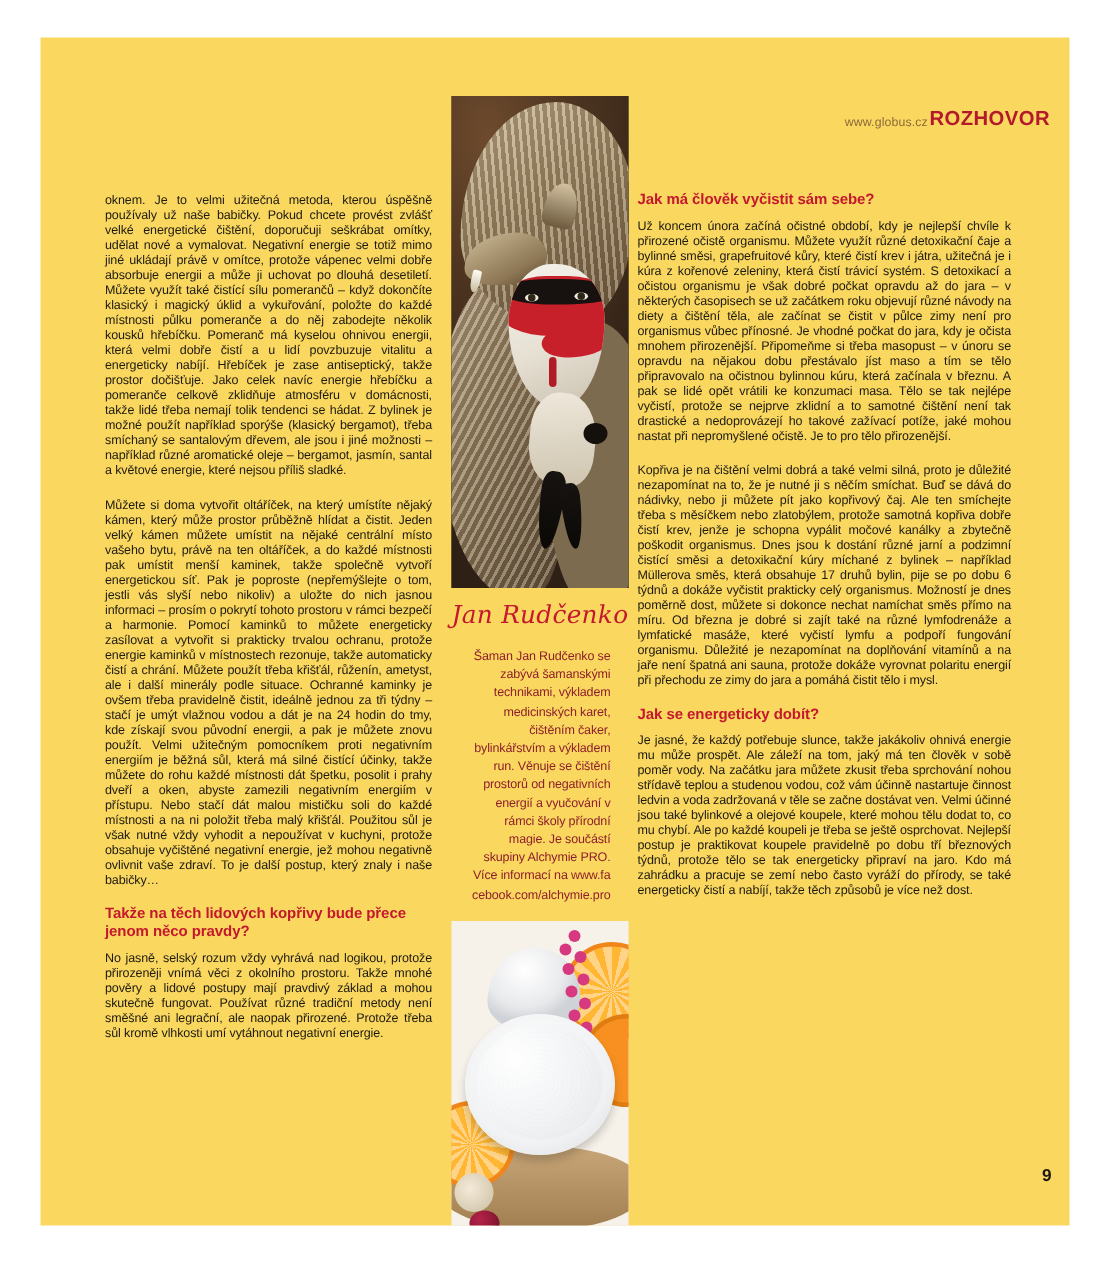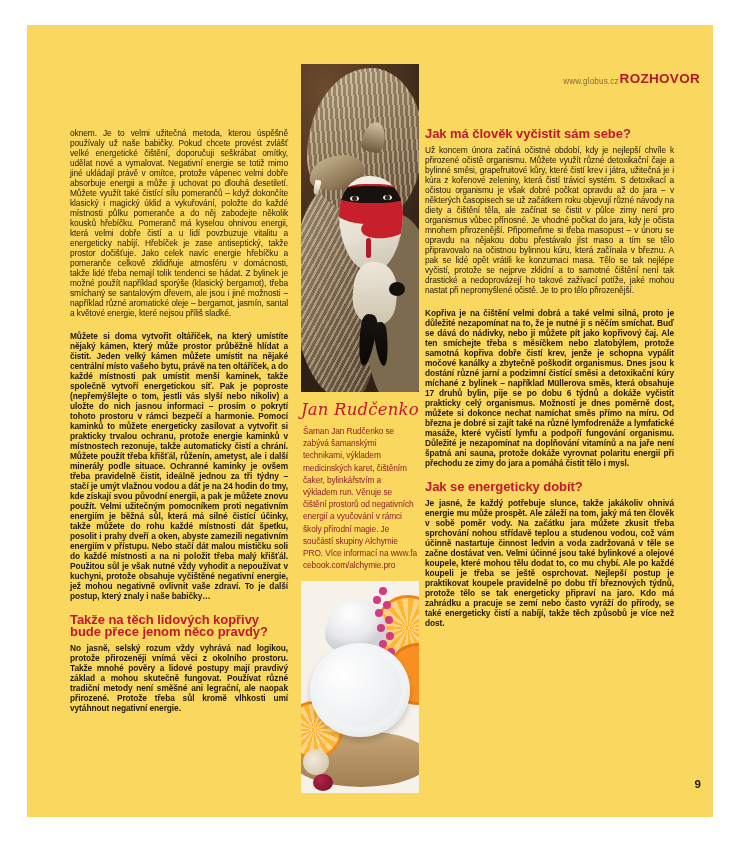--- a/index.html
+++ b/index.html
@@ -58,29 +58,29 @@
     line-height: 10px;
     color: #1d1a12;
     text-align: justify;
     margin: 0;
     letter-spacing: -0.08px;
     -webkit-hyphens: manual;
     hyphens: manual;
   }
 
   .question {
-    font-size: 13px;
+    font-size: 10px;
     line-height: 12.2px;
     font-weight: bold;
     color: #c4182e;
     margin: 0 0 5px 0;
     letter-spacing: -0.05px;
   }
   .qa-block { margin-top: 13px; }
-  .qa-block .body-text { margin-top: 0; font-weight: bold; }
+  .qa-block .body-text { margin-top: 0; }
 
   
   .photo {
     position: relative;
     width: 118px;
     overflow: hidden;
     background: #2b2018;
   }
 
   #photo-shaman { height: 328px; }
@@ -252,22 +252,23 @@
     font-style: italic;
     font-size: 16.5px;
     color: #c4182e;
     margin: 0 0 6px 0;
     letter-spacing: .2px;
   }
   #author-bio {
     font-size: 8.35px;
     line-height: 12.2px;
     color: #8e1f2d;
-    margin: 2px;
+    margin: 12px;
     letter-spacing: -0.1px;
+    text-align: right;
   }
   #author-bio .url { word-break: break-all; }
 
   
   #page-number {
     position: absolute;
     right: 12px;
     bottom: 27px;
     font-size: 11.5px;
     font-weight: bold;

